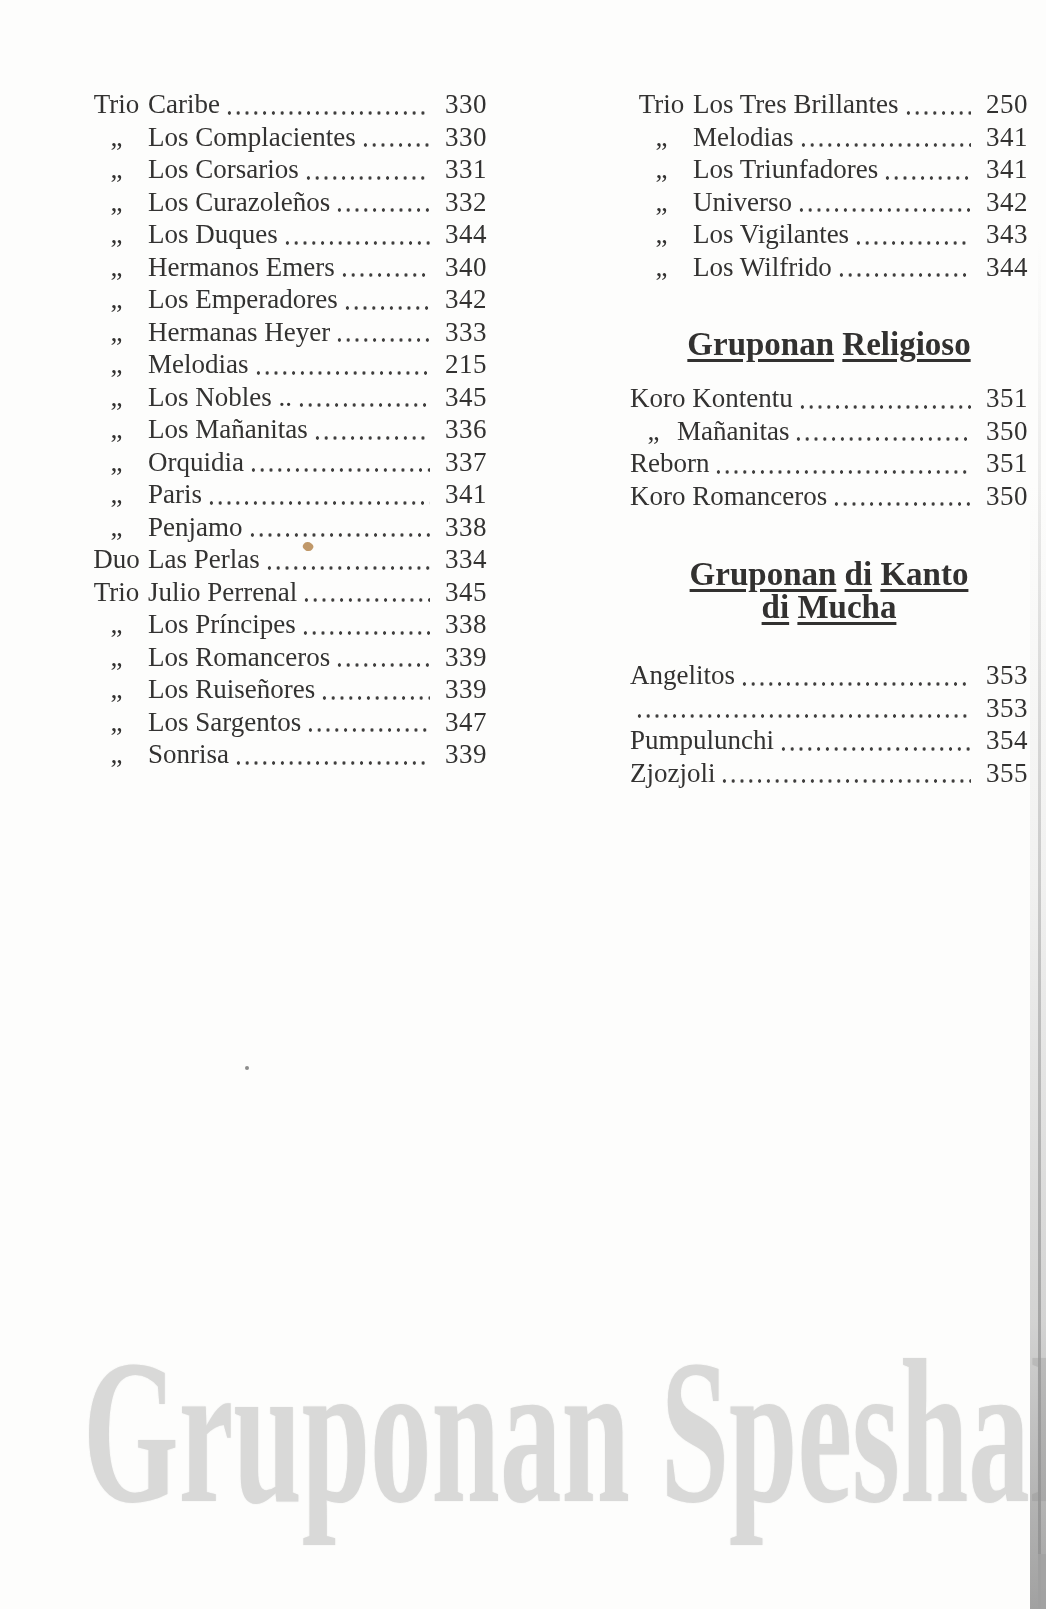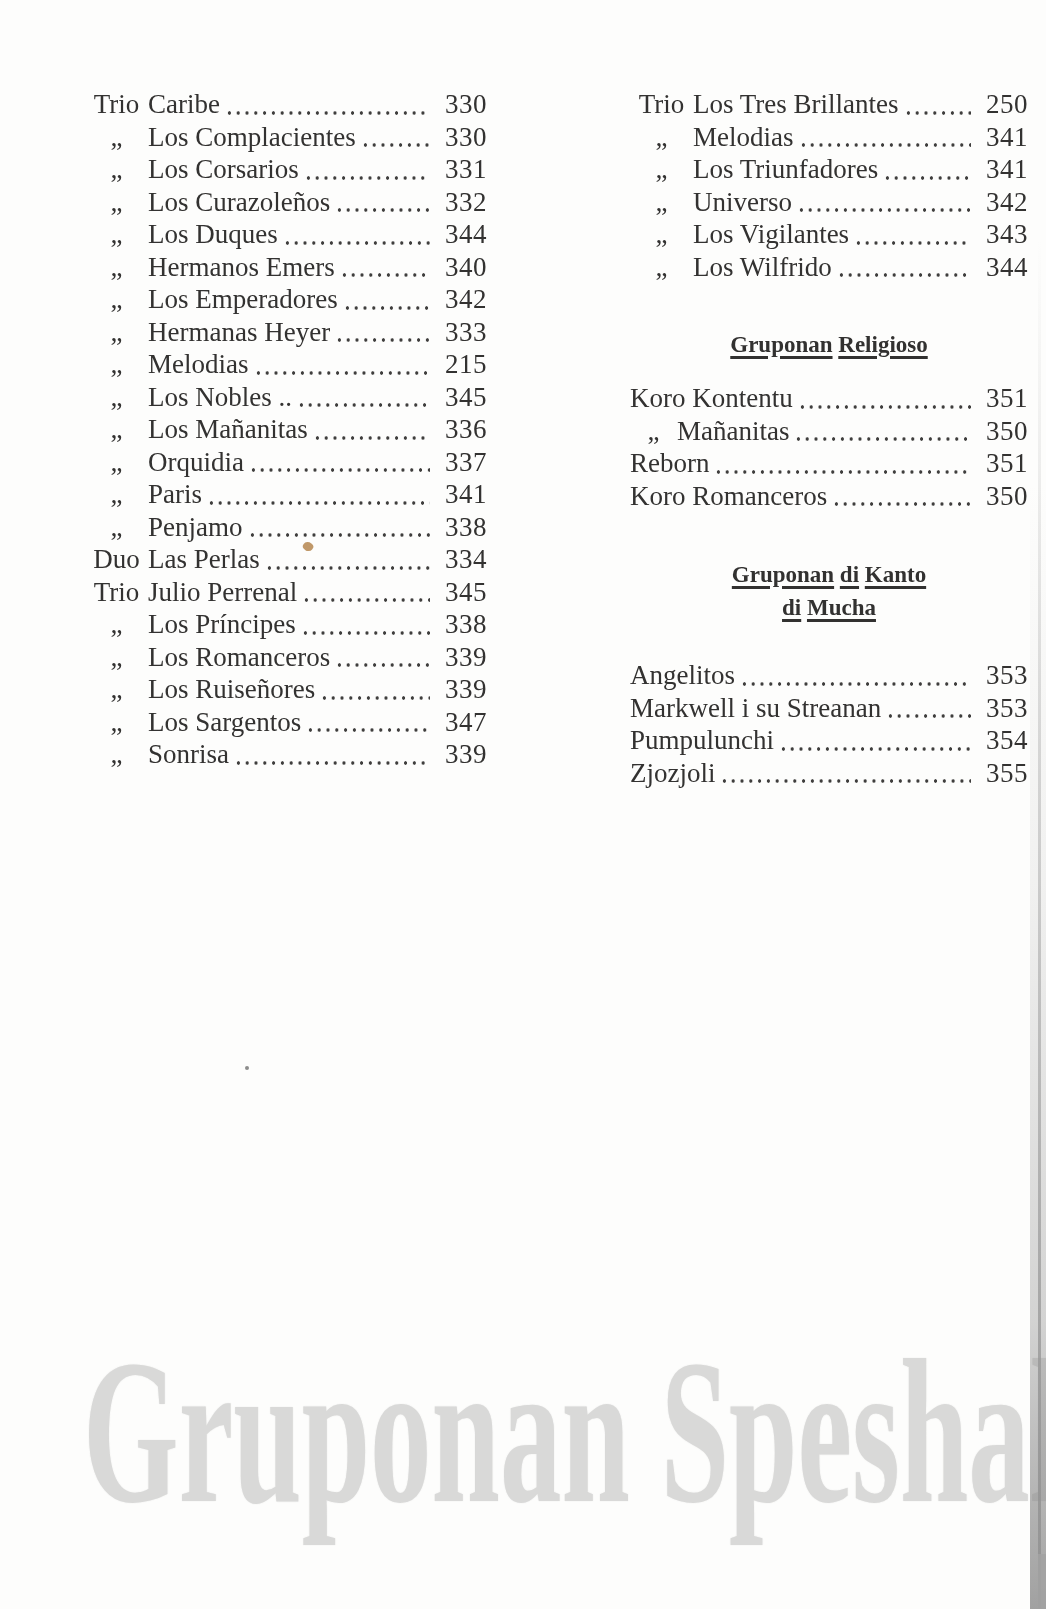--- a/index.html
+++ b/index.html
@@ -19,21 +19,21 @@
   .name { flex:0 0 auto; }
   .leader {
     flex:1 1 12px; min-width:10px; align-self:stretch; margin:0 7px 0 5px;
     background-image:radial-gradient(circle, #3f3e3d 1.45px, rgba(0,0,0,0) 1.95px);
     background-size:8.8px 4px; background-repeat:repeat-x;
     background-position:left bottom 6px;
   }
   .pnum { flex:0 0 auto; min-width:50px; text-align:right; letter-spacing:0.5px; }
 
   .heading {
-    margin:45px 0 21px; font-size:23px; font-weight:bold;
+    margin:45px 0 21px; font-size:33px; font-weight:bold;
     text-align:center; line-height:33px; color:#323130;
   }
   .heading.kanto { margin:46px 0 35px; }
   .uw { text-decoration:underline; text-decoration-thickness:2.5px; text-underline-offset:4px; }
 
   .watermark {
     position:absolute; left:83px; top:1329px;
     font-size:205px; font-weight:bold; line-height:1;
     color:#d7d7d6; opacity:0.93; white-space:nowrap;
     transform:scaleX(0.60); transform-origin:left top;
@@ -300,21 +300,20 @@
     <div>
   <div class="row">
 
     <span class="name">Angelitos</span>
     <span class="leader"></span>
     <span class="pnum">353</span>
   </div>
 
   <div class="row">
 
-    <span class="name">Markwell i su Streanan</span>
     <span class="leader"></span>
     <span class="pnum">353</span>
   </div>
 
   <div class="row">
 
     <span class="name">Pumpulunchi</span>
     <span class="leader"></span>
     <span class="pnum">354</span>
   </div>

